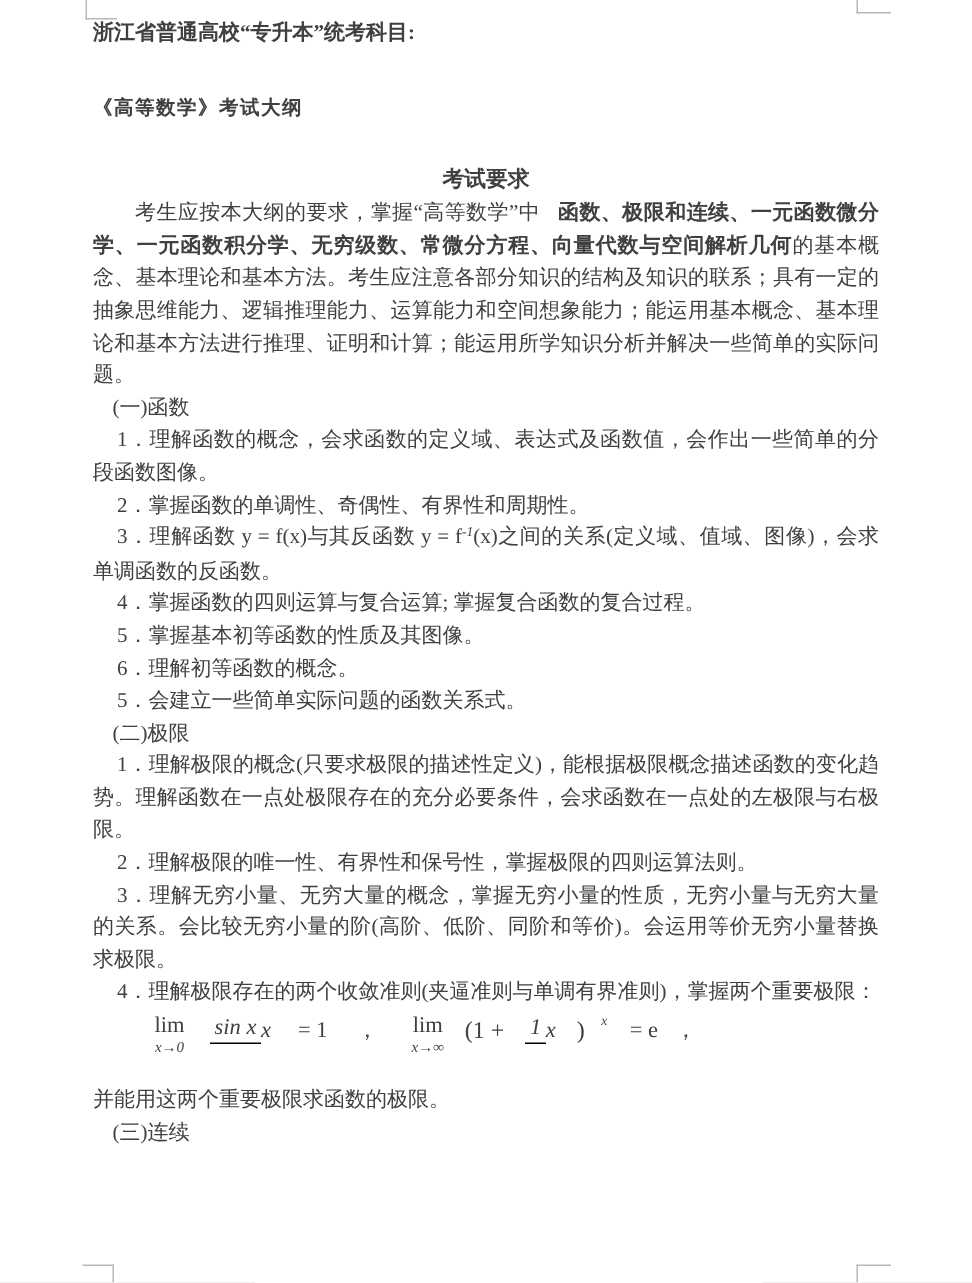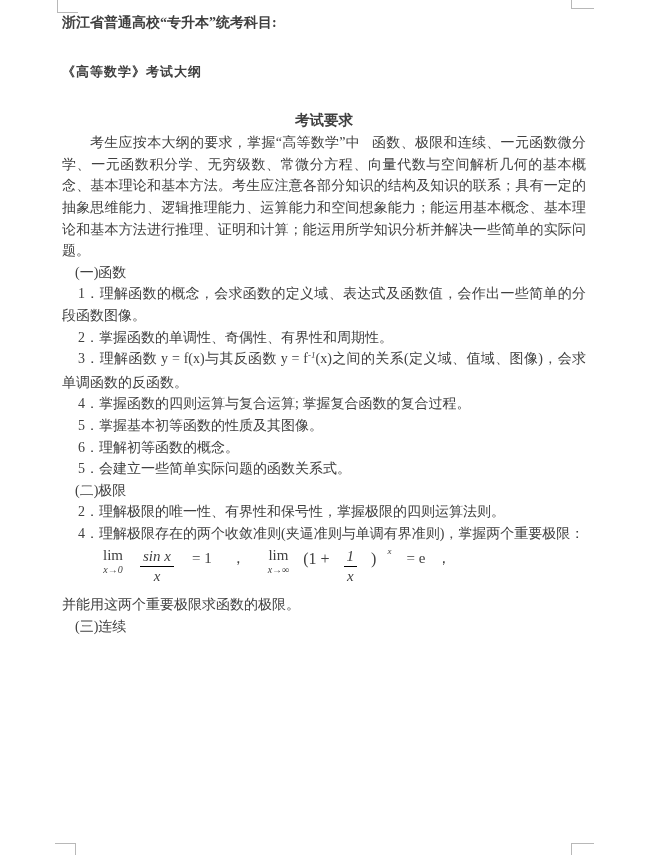--- a/index.html
+++ b/index.html
@@ -30,40 +30,40 @@
     letter-spacing:1px;
   }
   .center-heading{
     margin-top:26px;
     text-align:center;
     font-weight:bold;
     font-size:14.5px;
   }
   .center-heading.second{margin-top:20px;}
   .req-para{margin-top:1px;text-indent:2em;text-align:justify;}
-  .bold{font-weight:normal;margin-left:12px;}
+  .bold{font-weight:bold;margin-left:12px;}
   .sec-heading{font-weight:bold;text-indent:40px;}
   .sub-heading{text-indent:13px;}
   .item{text-indent:16px;text-align:justify;}
   .noindent{text-indent:0;}
   .math{font-family:"Liberation Serif",serif;}
   .math-sup{font-family:"Liberation Serif",serif;font-style:italic;font-size:9px;position:relative;top:-5px;}
   
   .formula{
     display:flex;align-items:flex-start;
     margin:4px 0 2px 38px;
     height:44px;
     font-family:"Liberation Serif",serif;
     font-size:15px;
     gap:11px;
   }
   .lim{display:inline-flex;flex-direction:column;align-items:center;line-height:1;margin:0 3px;}
   .lim .op{font-style:normal;}
   .lim .sub{font-style:italic;font-size:10px;margin-top:2px;}
-  .frac{display:inline-flex;flex-direction:column;align-items:center;line-height:1.1;margin:0 3px;font-style:italic;}
+  .frac{display:inline-flex;flex-direction:row;align-items:center;line-height:1.1;margin:0 3px;font-style:italic;}
   .frac .num{border-bottom:1px solid #000;padding:0 3px 1px;}
   .frac .den{padding-top:1px;}
   .eq{font-style:normal;margin-left:4px;}
   .paren{font-style:normal;font-size:16px;}
   .f-sep{margin:0 8px;}
   .f-exp{font-style:italic;font-size:9px;position:relative;top:-7px;}
   
   .crop{position:absolute;}
   .crop.tl{left:57px;top:0;width:20px;height:12px;border-left:1px solid #b8b8b8;border-bottom:1px solid #b8b8b8;}
   .crop.tr{left:571px;top:0;width:22px;height:8px;border-left:1px solid #b8b8b8;border-bottom:1px solid #b8b8b8;}
@@ -99,21 +99,23 @@
 
     <p class="item"><span>3．理解函数 </span><span class="math">y = f(x)</span><span>与其反函数 </span><span class="math">y = f</span><span class="math-sup">-1</span><span class="math">(x)</span><span>之间的关系(定义域、值域、图像)，会求单调函数的反函数。</span></p>
 
     <p class="item">4．掌握函数的四则运算与复合运算; 掌握复合函数的复合过程。</p>
     <p class="item">5．掌握基本初等函数的性质及其图像。</p>
     <p class="item">6．理解初等函数的概念。</p>
     <p class="item">5．会建立一些简单实际问题的函数关系式。</p>
 
     <p class="sub-heading">(二)极限</p>
 
+    <p class="item">1．理解极限的概念(只要求极限的描述性定义)，能根据极限概念描述函数的变化趋势。理解函数在一点处极限存在的充分必要条件，会求函数在一点处的左极限与右极限。</p>
     <p class="item">2．理解极限的唯一性、有界性和保号性，掌握极限的四则运算法则。</p>
+    <p class="item">3．理解无穷小量、无穷大量的概念，掌握无穷小量的性质，无穷小量与无穷大量的关系。会比较无穷小量的阶(高阶、低阶、同阶和等价)。会运用等价无穷小量替换求极限。</p>
     <p class="item">4．理解极限存在的两个收敛准则(夹逼准则与单调有界准则)，掌握两个重要极限：</p>
 
     <div class="formula">
       <span class="lim">
         <span class="op">lim</span>
         <span class="sub">x→0</span>
       </span>
       <span class="frac">
         <span class="num">sin x</span>
         <span class="den">x</span>

